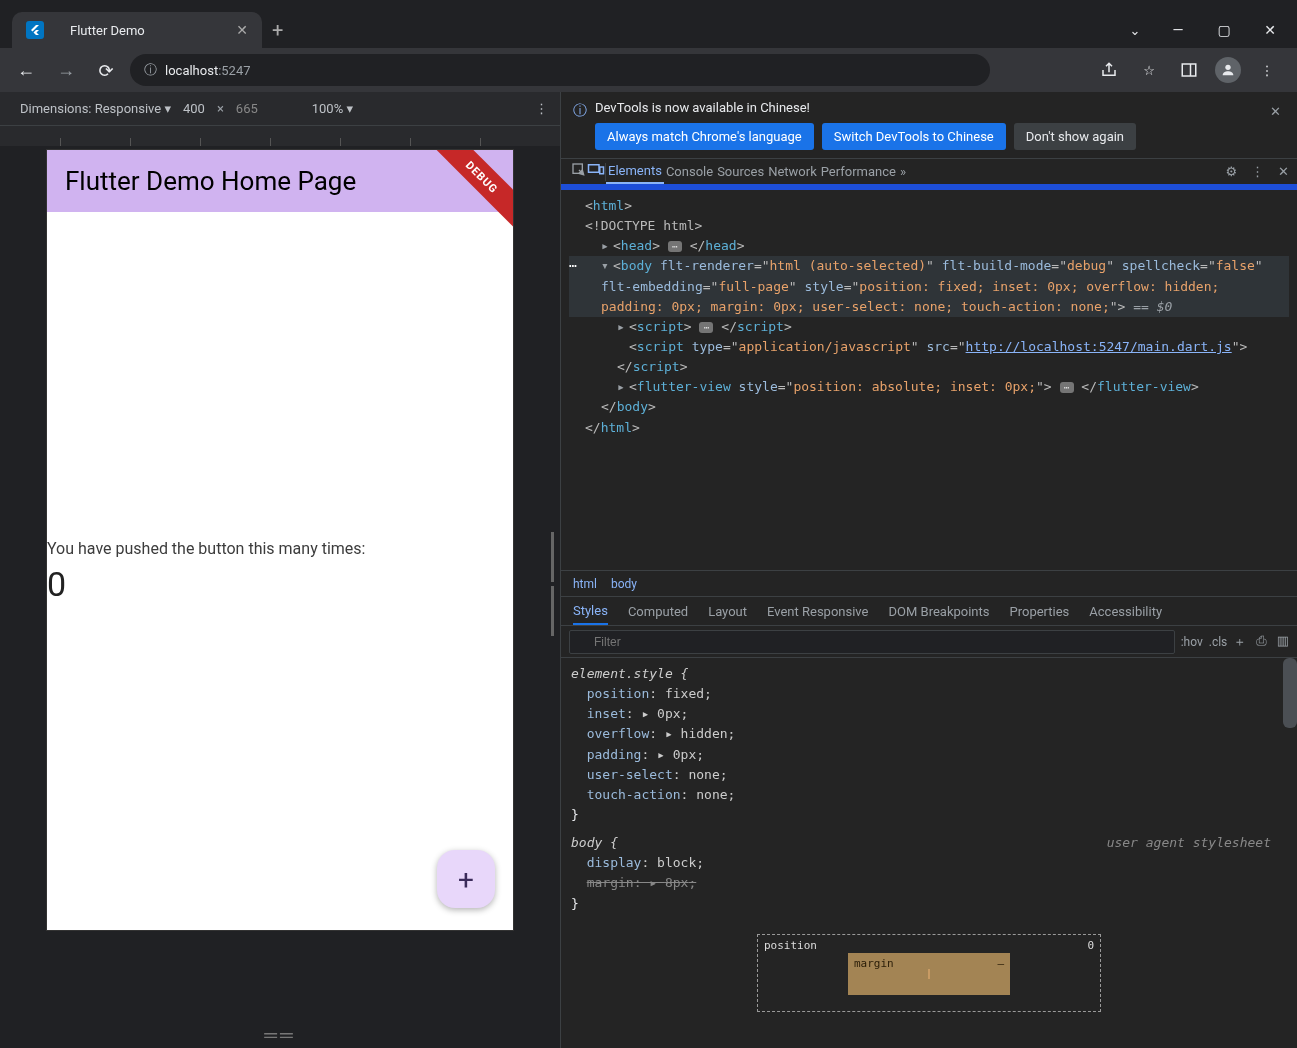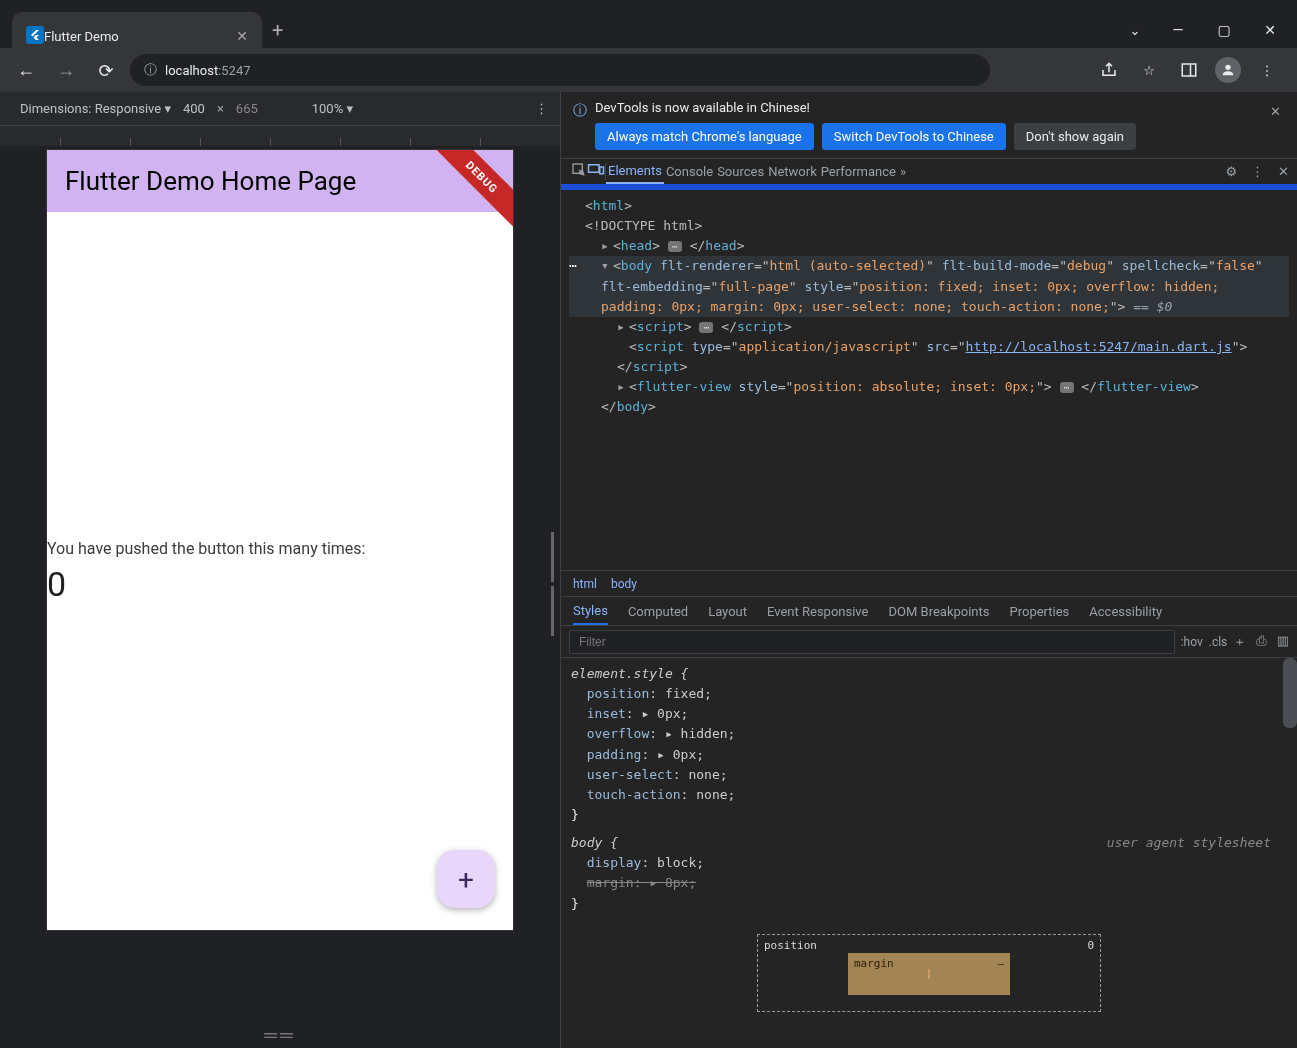--- a/index.html
+++ b/index.html
@@ -2,21 +2,21 @@
 <html><head>
 <meta charset="utf-8">
 <style>
 * { box-sizing: border-box; margin: 0; padding: 0; }
 body { font-family: -apple-system, "Segoe UI", Roboto, sans-serif; background: #202124; color: #e8eaed; width: 1297px; height: 1048px; overflow: hidden; font-size: 13px; }
 .mono { font-family: Consolas, Menlo, monospace; }
 
 
 .titlebar { height: 48px; background: #202124; display: flex; align-items: flex-end; justify-content: space-between; }
 .tabs-area { display: flex; align-items: flex-end; padding-left: 12px; gap: 0; }
-.browser-tab { background: #35363a; height: 36px; display: flex; align-items: flex-end; gap: 0; padding: 4px 14px; border-top-left-radius: 10px; border-top-right-radius: 10px; min-width: 250px; }
+.browser-tab { background: #35363a; height: 36px; display: flex; align-items: center; gap: 26px; padding: 12px 14px; border-top-left-radius: 10px; border-top-right-radius: 10px; min-width: 250px; }
 .favicon { width: 18px; height: 18px; background: #0175C2; display: flex; align-items: center; justify-content: center; color: #fff; font-size: 12px; border-radius: 3px; }
 .tab-title { font-size: 13px; color: #e8eaed; flex: 1; }
 .tab-close { color: #aaa; cursor: pointer; font-size: 14px; }
 .new-tab { color: #aaa; font-size: 20px; margin-left: 10px; margin-bottom: 6px; cursor: pointer; }
 .win-controls { display: flex; gap: 0; margin-right: 4px; }
 .win-btn { width: 46px; height: 36px; display: flex; align-items: center; justify-content: center; color: #e8eaed; font-size: 14px; }
 .win-dropdown { width: 40px; display:flex; align-items:center; justify-content:center;}
 
 
 .addrbar { height: 44px; background: #35363a; display: flex; align-items: center; gap: 8px; padding: 0 10px; }
@@ -95,21 +95,21 @@
 
 .breadcrumb { height:26px; border-top:1px solid #3c4043; display:flex; align-items:center; gap:14px; padding: 0 12px; font-size:12px; }
 .breadcrumb span { color:#8ab4f8; cursor:pointer; }
 
 
 .styles-tabs { height:30px; border-top:1px solid #3c4043; border-bottom:1px solid #3c4043; display:flex; align-items:center; gap:20px; padding:0 12px; font-size:13px; }
 .styles-tabs .stab { color:#9aa0a6; cursor:pointer; height:100%; display:flex; align-items:center; }
 .styles-tabs .stab.active { color:#8ab4f8; border-bottom:2px solid #1a73e8; }
 
 .filter-row { height:32px; display:flex; align-items:center; gap:6px; padding:0 8px; border-bottom:1px solid #3c4043; }
-.filter-input { flex:1; background:#202124; border:1px solid #3c4043; color:#ccc; padding:4px 9px; font-size:12px; border-radius:2px; }
+.filter-input { flex:1; background:#202124; border:1px solid #3c4043; color:#ccc; padding:4px 24px; font-size:12px; border-radius:2px; }
 .hov, .cls { color:#9aa0a6; font-size:12px; cursor:pointer; }
 .filter-icons { display:flex; gap:10px; color:#9aa0a6; }
 
 .styles-body { flex:1; overflow:auto; padding: 6px 10px; font-size:13px; line-height:1.55; position:relative; }
 .rule-head { color:#ccc; font-style: italic; }
 .prop { color:#9bbbdc; }
 .pval { color:#ccc; }
 .colon { color:#ccc; }
 .strike { text-decoration: line-through; color:#888; }
 .ua-label { color:#888; font-style:italic; position:absolute; right:16px; }
@@ -272,20 +272,21 @@
       </div>
       <div class="indent3"><span class="tri">▸</span><span class="punc">&lt;</span><span class="tag">script</span><span class="punc">&gt;</span> <span class="collapsed-badge">⋯</span> <span class="punc">&lt;/</span><span class="tag">script</span><span class="punc">&gt;</span></div>
       <div class="indent3"><span class="tri"></span><span class="punc">&lt;</span><span class="tag">script</span>
         <span class="attr">type</span><span class="punc">="</span><span class="val">application/javascript</span><span class="punc">"</span>
         <span class="attr">src</span><span class="punc">="</span><span class="url">http://localhost:5247/main.dart.js</span><span class="punc">"&gt;&lt;/</span><span class="tag">script</span><span class="punc">&gt;</span>
       </div>
       <div class="indent3"><span class="tri">▸</span><span class="punc">&lt;</span><span class="tag">flutter-view</span>
         <span class="attr">style</span><span class="punc">="</span><span class="val">position: absolute; inset: 0px;</span><span class="punc">"&gt;</span> <span class="collapsed-badge">⋯</span> <span class="punc">&lt;/</span><span class="tag">flutter-view</span><span class="punc">&gt;</span>
       </div>
       <div class="indent2"><span class="punc">&lt;/</span><span class="tag">body</span><span class="punc">&gt;</span></div>
+      <div class="indent1"><span class="punc">&lt;/</span><span class="tag">html</span><span class="punc">&gt;</span></div>
     </div>
 
     <div class="breadcrumb">
       <span>html</span>
       <span>body</span>
     </div>
 
     <div class="styles-tabs">
       <span class="stab active">Styles</span>
       <span class="stab">Computed</span>

